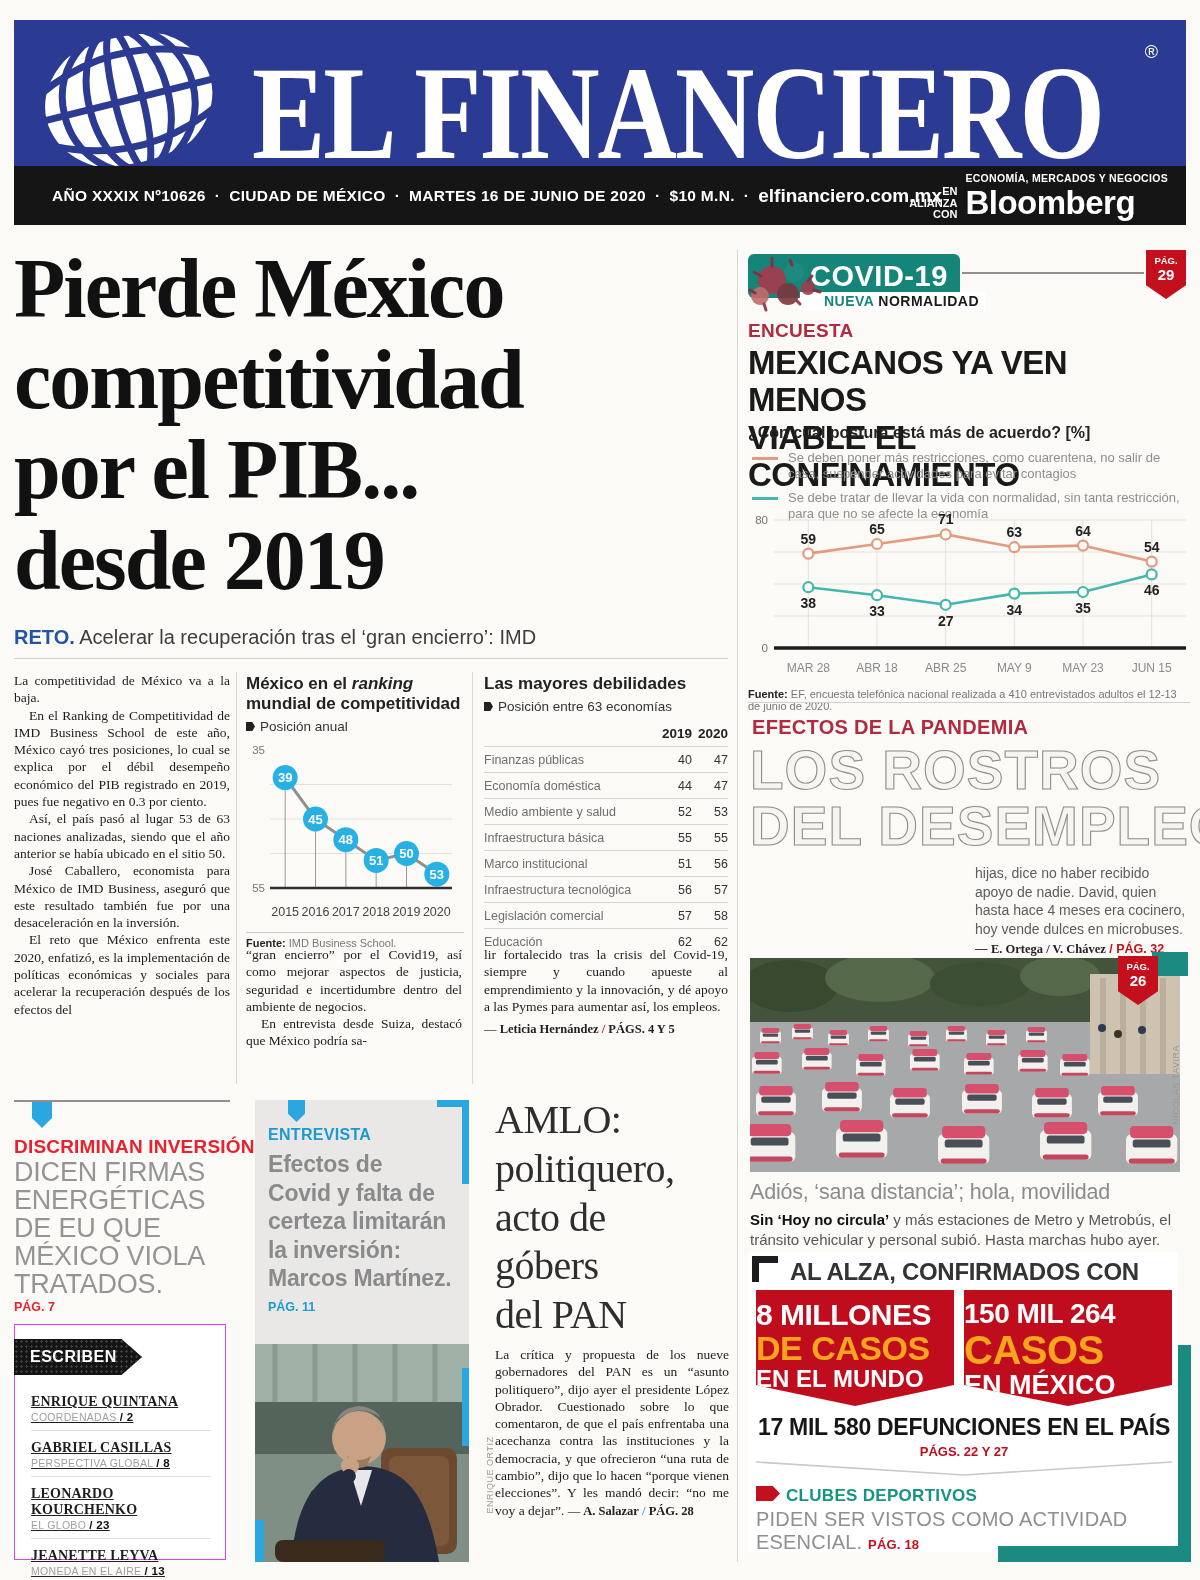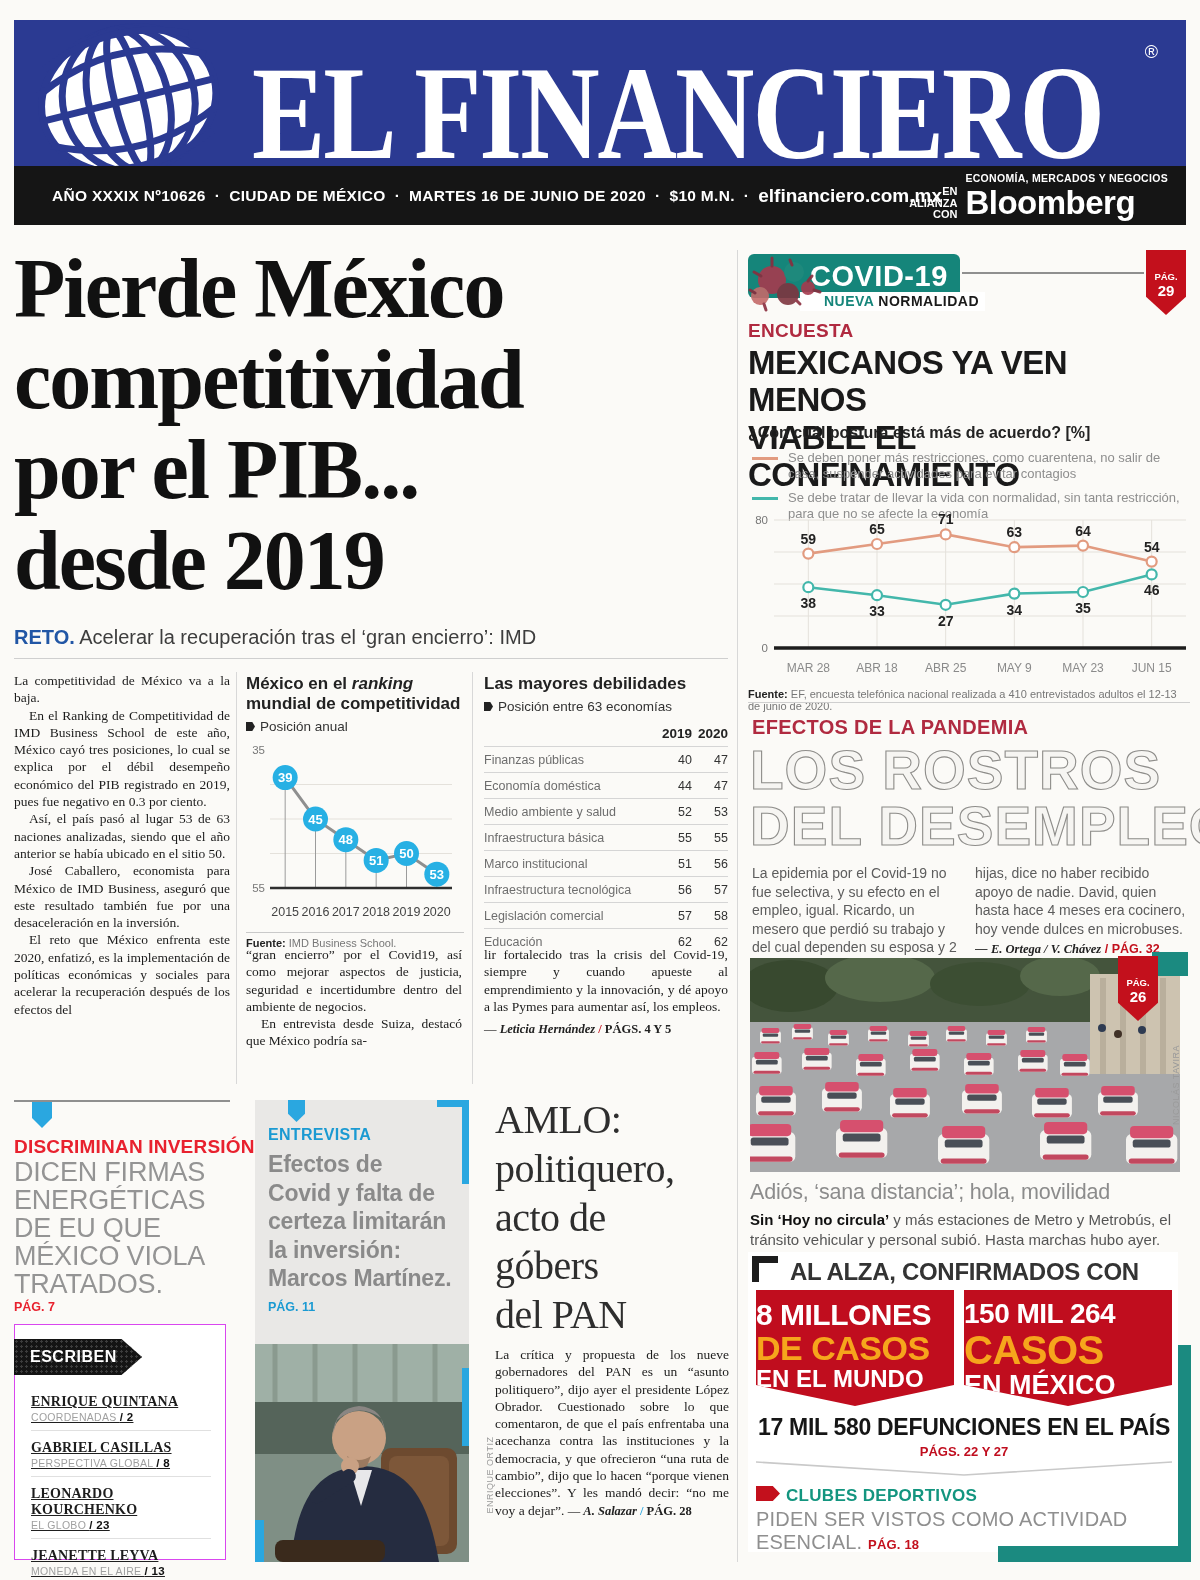--- a/index.html
+++ b/index.html
@@ -36,30 +36,30 @@
   .fuente { font-size:11px; color:#777; border-top:1px solid #c9c9c9; padding-top:4px; }
   .fuente b { color:#222; }
 
   table.deb { width:100%; border-collapse:collapse; }
   table.deb th { font-size:13.5px; font-weight:bold; text-align:right; padding:2px 0 5px 0; color:#222; }
   table.deb td { border-top:1px solid #d5d5d5; font-size:12.5px; padding:5.5px 0; }
   td.dl { color:#6d6d6d; text-align:left; }
   td.dn { text-align:right; width:36px; color:#333; }
 
   .byline { font-size:12.5px; color:#222; }
-  .byline .nm { font-family:"Liberation Serif", serif; font-style:italic; font-weight:bold; }
+  .byline .nm { font-family:"Liberation Serif", serif; font-weight:bold; }
   .byline .sl { font-weight:bold; }
   .byline .pg { font-weight:bold; }
 
   
   .banner { left:748px; top:254px; width:212px; height:44px; background:#15857a; border-radius:6px; }
   .banner-txt { position:absolute; left:62px; top:6px; color:#fff; font-weight:bold; font-size:29px; letter-spacing:.5px; }
   .banner-sub { position:absolute; left:800px; top:292px; background:#fff; padding:1px 6px 2px 24px; font-size:14px; font-weight:bold; letter-spacing:.5px; }
   .banner-line { left:962px; top:272px; width:182px; height:2px; background:#8f8f8f; }
-  .badge { width:40px; background:#c3101c; color:#fff; text-align:center; clip-path:polygon(0 0,100% 0,100% 72%,50% 100%,0 72%); padding:21px 0 16px 0; }
+  .badge { width:40px; background:#c3101c; color:#fff; text-align:center; clip-path:polygon(0 0,100% 0,100% 72%,50% 100%,0 72%); padding:5px 0 16px 0; }
   .badge .bl { font-size:9.5px; font-weight:bold; }
   .badge .bp { font-size:15px; font-weight:bold; }
   .kicker-red { color:#b02a40; font-weight:bold; font-size:19px; letter-spacing:.3px; }
   .covid-h { font-size:33px; font-weight:900; line-height:1.13; letter-spacing:-.5px; color:#1a1a1a; white-space:pre-line; }
   .question { font-size:16px; font-weight:bold; color:#222; }
   .legend-item { display:flex; gap:10px; margin-bottom:7px; }
   .legend-swatch { width:26px; height:3px; margin-top:7px; flex:none; }
   .legend-txt { font-size:13px; line-height:1.25; color:#8e8e8e; }
   .ax { font:11.5px "Liberation Sans"; fill:#777; }
   .val { font:bold 14px "Liberation Sans"; fill:#222; }
@@ -379,21 +379,20 @@
       <text x="270.33333333333337" y="164" text-anchor="middle" class="cat">MAY 9</text>
       <text x="339" y="164" text-anchor="middle" class="cat">MAY 23</text>
       <text x="407.6666666666667" y="164" text-anchor="middle" class="cat">JUN 15</text>
     </svg>
   <div class="abs fuente" style="left:748px;top:684px;width:442px;border-top:none"><b>Fuente:</b><span> EF, encuesta telefónica nacional realizada a 410 entrevistados adultos el 12-13 de junio de 2020.</span></div>
   <div class="abs rule" style="left:748px;top:702px;width:442px"></div>
 
   <div class="abs kicker-red" style="left:752px;top:716px;font-size:20px">EFECTOS DE LA PANDEMIA</div>
   <div class="abs outline-h" style="left:750px;top:742px">LOS ROSTROS</div>
   <div class="abs outline-h" style="left:750px;top:798px">DEL DESEMPLEO</div>
-  <div class="abs gray-col" style="left:752px;top:864px;width:206px">La epidemia por el Covid-19 no fue selectiva, y su efecto en el empleo, igual. Ricardo, un mesero que perdió su trabajo y del cual dependen su esposa y 2</div>
   <div class="abs" style="left:975px;top:864px;width:213px">
     <div class="gray-col">hijas, dice no haber recibido apoyo de nadie. David, quien hasta hace 4 meses era  cocinero, hoy vende dulces en microbuses.</div>
     <div class="byline" style="margin-top:4px">
       <span>—</span> <span class="nm">E. Ortega / V. Chávez</span> <span class="sl" style="color:#c3101c">/</span> <span class="pg" style="color:#c3101c">PÁG. 32</span>
     </div>
   </div>
 
   <svg class="abs" style="left:750px;top:958px" width="430" height="214" viewBox="0 0 430 214">
     <defs>
       <g id="taxi">

